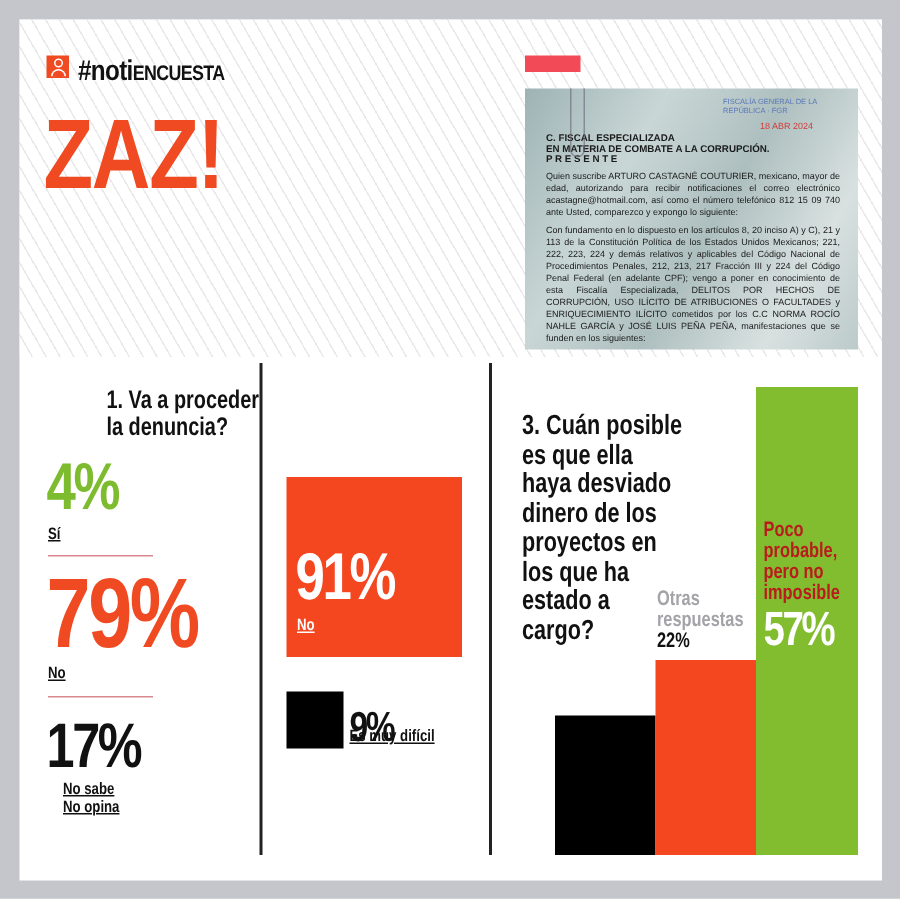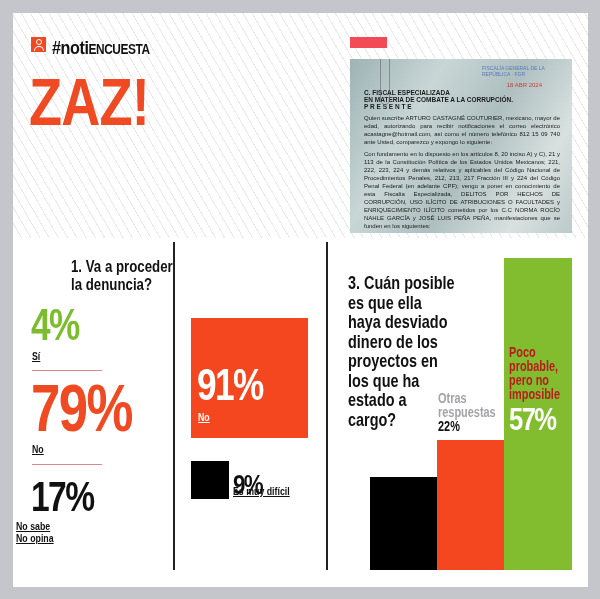--- a/index.html
+++ b/index.html
@@ -93,21 +93,21 @@
   <div class="lbl" style="left:19px; top:337px;">
       <span>Sí</span>
     </div>
   <div class="hr" style="left:19px; top:357px;"></div>
   <div class="pct" style="left:18px; top:362px; font-size:66px; line-height:66px; color:#f04a22;">79%</div>
   <div class="lbl" style="left:19px; top:430px;">
       <span>No</span>
     </div>
   <div class="hr" style="left:19px; top:451px;"></div>
   <div class="pct" style="left:18px; top:463px; font-size:42px; line-height:42px; color:#111;">17%</div>
-  <div class="lbl" style="left:3px; top:507px;">
+  <div class="lbl" style="left:29px; top:507px;">
     <span>No sabe</span>
     <span>No opina</span>
   </div>
 
   <div class="box-red"></div>
   <div class="pct" style="left:184px; top:350px; font-size:44px; line-height:44px; color:#fff;">91%</div>
   <div class="lbl" style="left:185px; top:398px; color:#fff;">
       <span style="color:#fff;">No</span>
     </div>
   <div class="box-black"></div>

